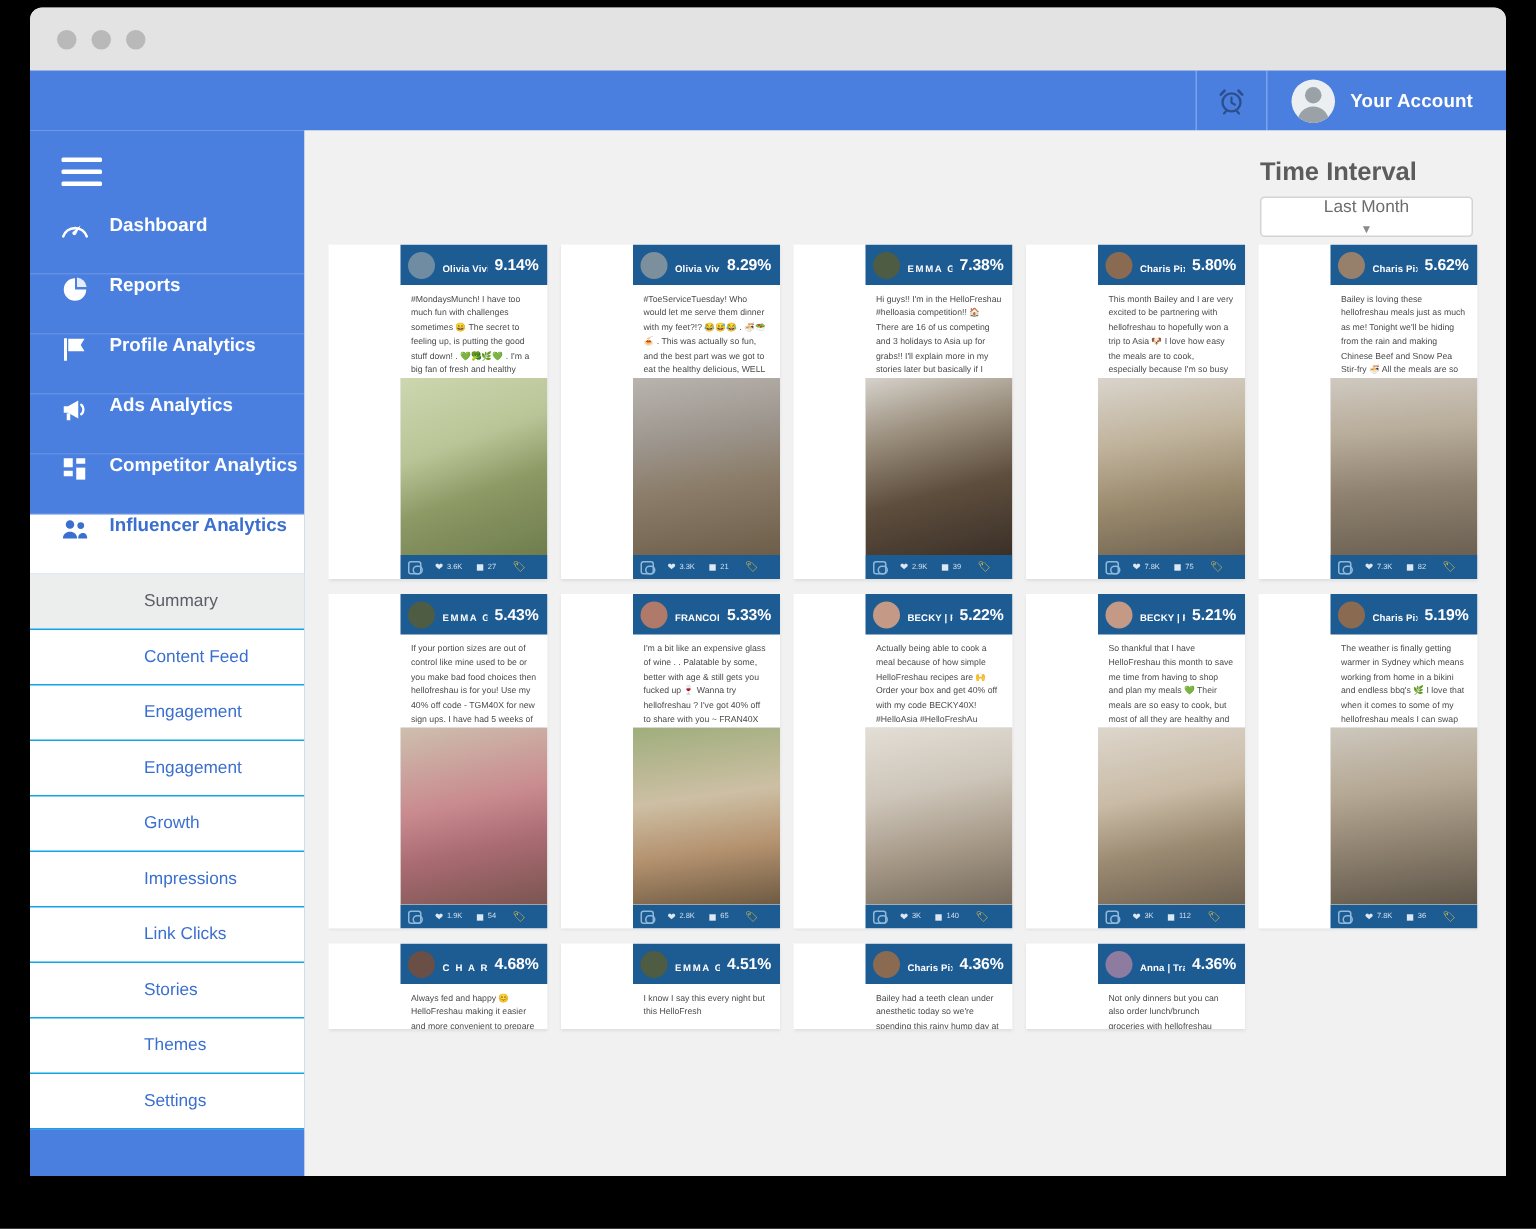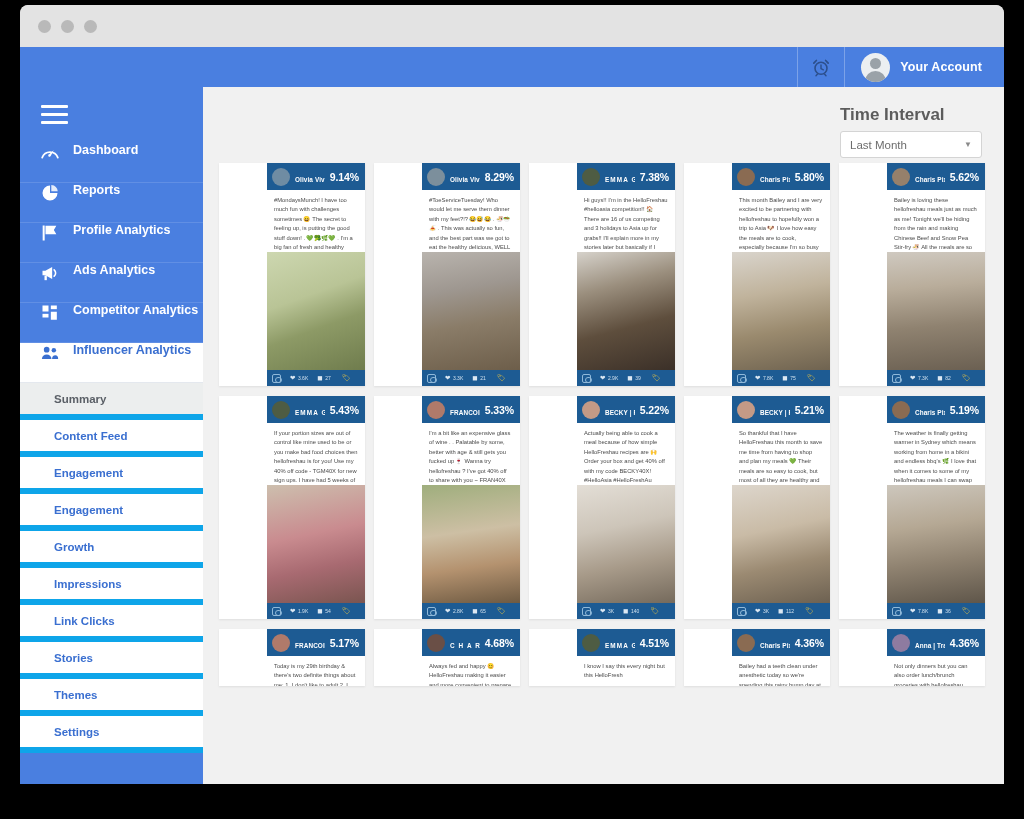--- a/index.html
+++ b/index.html
@@ -98,24 +98,24 @@
   }
   .nav-item.active {
     background: #fff; color: #3a6fd0;
     border-bottom: 1px solid #e4e8ee;
   }
   .nav-icon { width: 20px; height: 20px; flex: none; display:block; }
 
   .subnav { background: #fff; }
   .sub-item {
     height: 37px; display: flex; align-items: center;
-    padding-left: 34px;
-    font-size: 11.5px; font-weight: bold;
+    padding-left: 76px;
+    font-size: 11.5px; font-weight: normal;
     color: #3a6fd0;
-    border-bottom: 6px solid #0ea5e9;
+    border-bottom: 1px solid #0ea5e9;
     cursor: pointer;
   }
   .sub-item.current { background: #eceeee; color: #5a5f66; }
   .sidebar-tail { background: #4a7fe0; height: 100%; }
 
   
   .content {
     flex: 1;
     background: #f1f1f1;
     position: relative;
@@ -127,21 +127,21 @@
   }
   .interval-label {
     font-size: 17px; color: #5c5c5c; font-weight: bold;
     margin-bottom: 6px;
   }
   .interval-select {
     height: 27px; background: #fff;
     border: 1px solid #d4d4d4; border-radius: 3px;
     display: flex; align-items: center; justify-content: space-between;
     padding: 0 9px;
-    font-size: 11.5px; color: #6d6d6d;
+    font-size: 11.5px; color: #6d6d6d; flex-direction: column;
   }
   .caret { font-size: 8px; color: #8a8a8a; }
 
   
   .grid {
     position: absolute;
     left: 16px; top: 76px; right: 8px; bottom: 0;
     display: grid;
     grid-template-columns: repeat(5, 146px);
     column-gap: 9px;
@@ -560,28 +560,20 @@
               </span>
               <span class="foot-stat">
                 <span class="gl">◼</span>
                 <span>36</span>
               </span>
               <span class="foot-tag">🏷</span>
             </div>
           </div>
           <div class="card row3">
             <div class="card-head">
-              <span class="card-avatar" style="background:#b07a6a"></span>
-              <span class="card-who"><span class="card-name">FRANCOISE</span><span class="card-time">06/11/18 6:42pm</span></span>
-              <span class="card-pct">5.17%</span>
-            </div>
-            <div class="card-text"><span>Today is my 29th birthday &amp; there's two definite things about me: 1. I don't like to adult 2. I love food</span></div>
-          </div>
-          <div class="card row3">
-            <div class="card-head">
               <span class="card-avatar" style="background:#6a4f46"></span>
               <span class="card-who"><span class="card-name spaced">C H A R I S S E G.</span><span class="card-time">06/11/18 12:01pm</span></span>
               <span class="card-pct">4.68%</span>
             </div>
             <div class="card-text"><span>Always fed and happy 😊 HelloFreshau making it easier and more convenient to prepare my meals</span></div>
           </div>
           <div class="card row3">
             <div class="card-head">
               <span class="card-avatar" style="background:#4e5c43"></span>
               <span class="card-who"><span class="card-name spaced">EMMA GIBB 🌿 PERTH</span></span>

